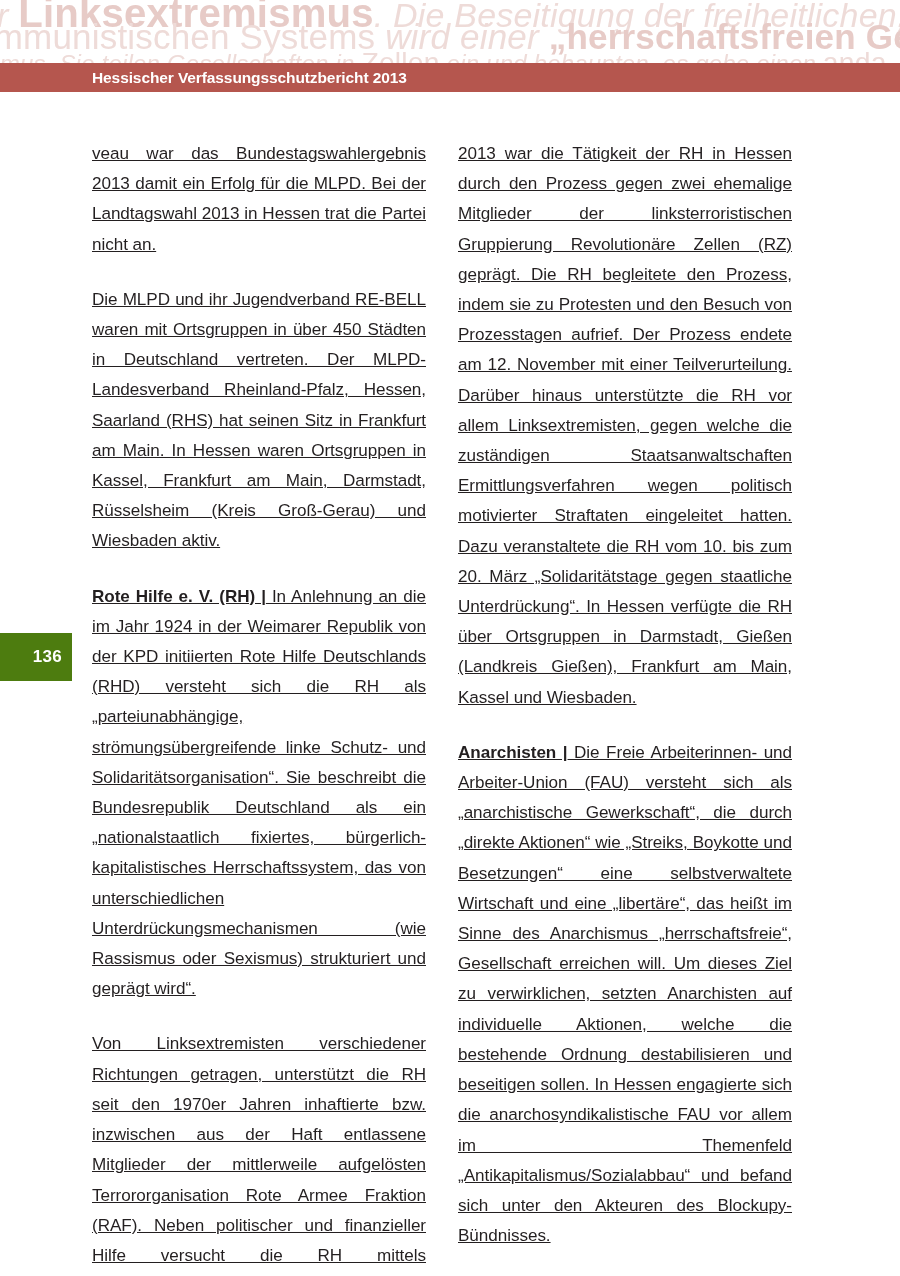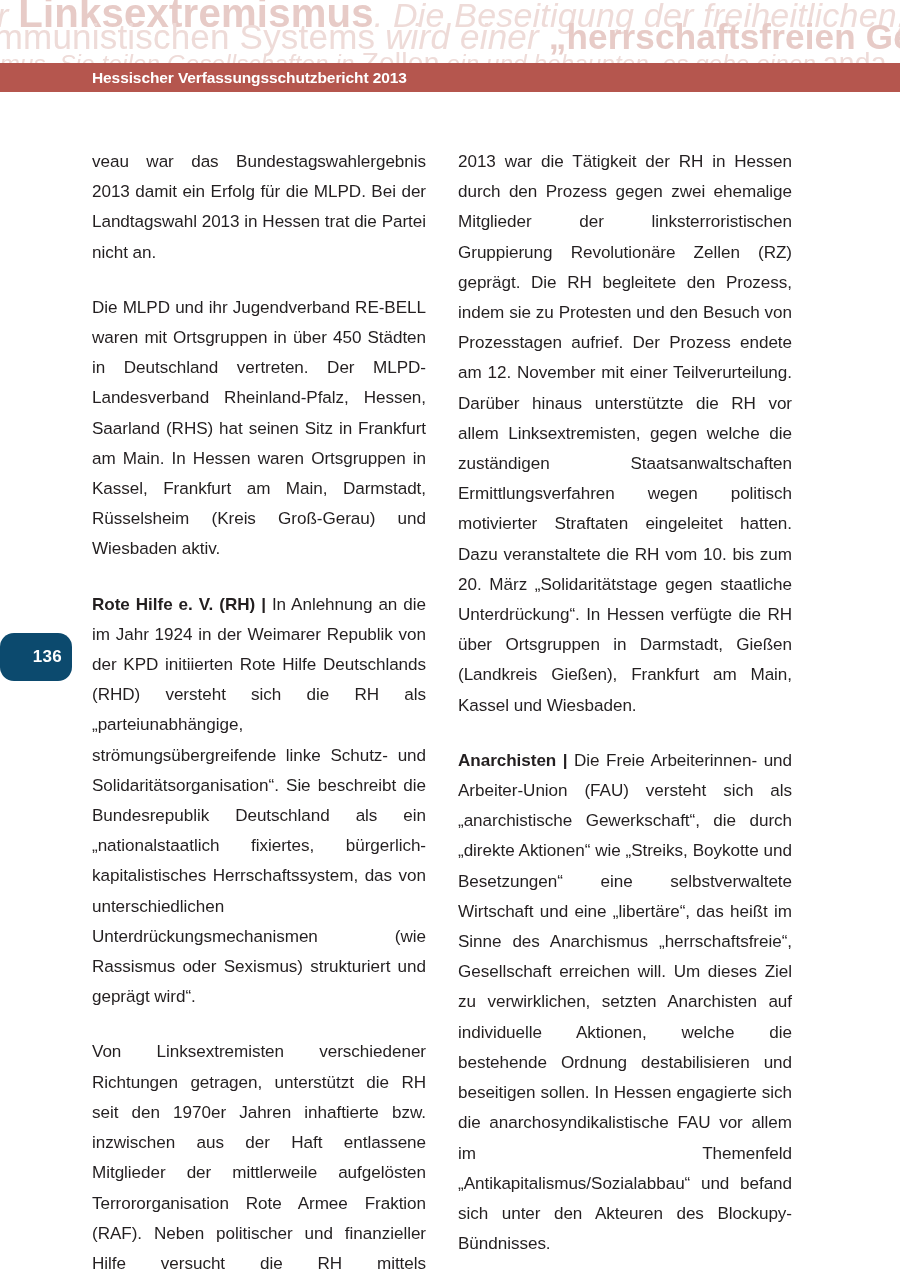--- a/index.html
+++ b/index.html
@@ -72,23 +72,22 @@
     white-space: nowrap;
   }
 
   
   .page-tab {
     position: absolute;
     left: 0;
     top: 633px;
     width: 72px;
     height: 48px;
-    background: #0c4a6e;
+    background: #4d7c0f;
     box-sizing: border-box;
-    border-radius: 14px;
   }
   .page-tab-number {
     position: absolute;
     right: 10px;
     top: 50%;
     transform: translateY(-50%);
     color: #ffffff;
     font-size: 17px;
     font-weight: bold;
     letter-spacing: 0.3px;
@@ -100,28 +99,29 @@
     left: 92px;
     top: 139px;
     width: 700px;
     display: flex;
     gap: 32px;
   }
   .col {
     width: 334px;
   }
   .col p {
-    margin: 8px 0 25px 0;
+    margin: 0 0 25px 0;
     font-size: 17.1px;
     line-height: 30.2px;
     color: #231f20;
     text-align: justify;
     text-justify: inter-word;
     hyphens: manual;
     letter-spacing: -0.05px;
+    text-decoration: underline;
   }
   .col p:last-child { margin-bottom: 0; }
   .run-in { font-weight: bold; }
 </style>
 </head>
 <body>
 
 <div class="page">
 
   <div class="watermark">

